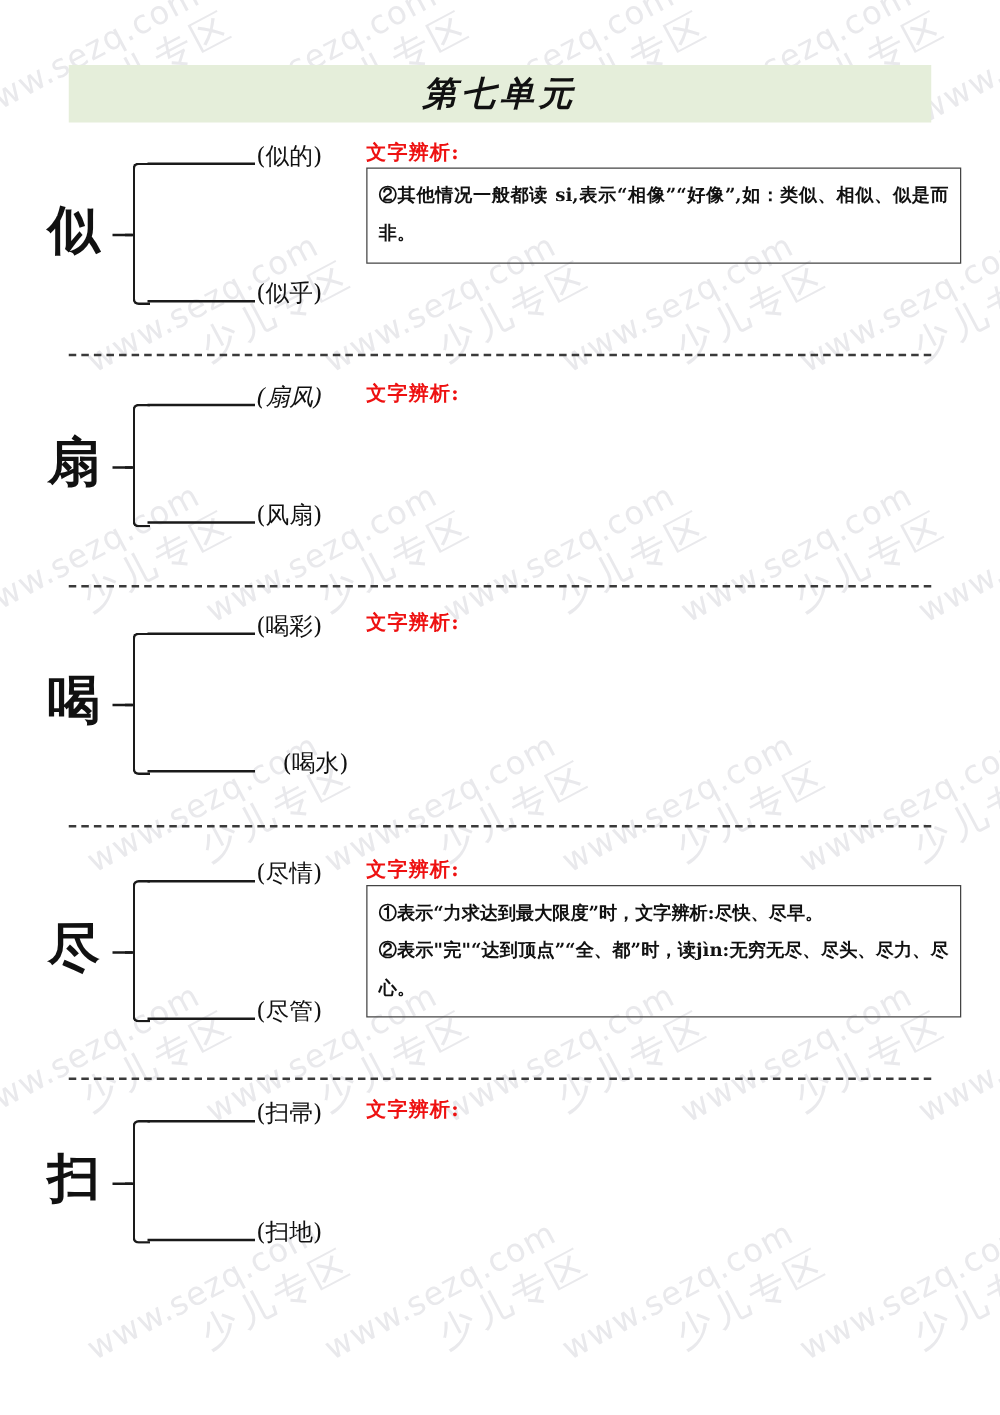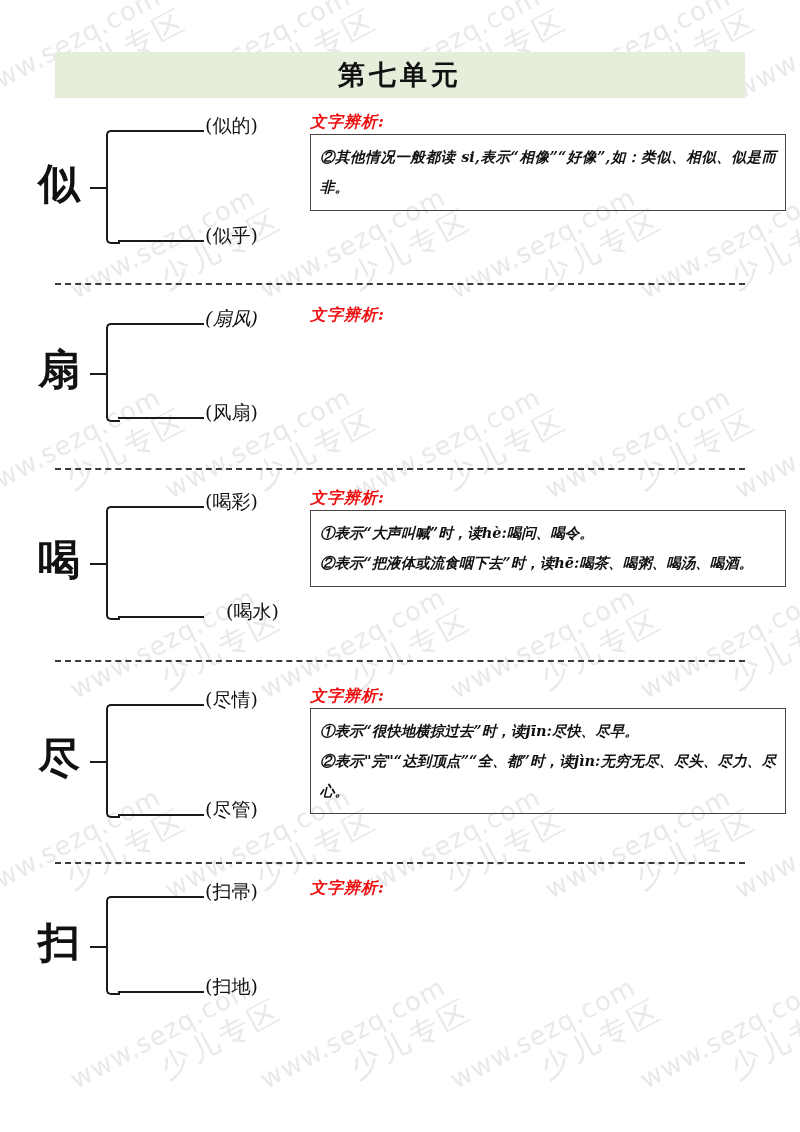--- a/index.html
+++ b/index.html
@@ -60,20 +60,21 @@
     display: flex;
     align-items: center;
     justify-content: center;
   }
   #page-title {
     font-family: "DejaVu Serif", "Liberation Serif", serif;
     font-size: 27px;
     font-weight: bold;
     letter-spacing: 4px;
     color: #111111;
+    font-style: italic;
   }
 
   
   .section {
     position: absolute;
     left: 0;
     width: 800px;
   }
 
   
@@ -134,24 +135,23 @@
     color: #111111;
     margin-left: 1px;
     line-height: 1;
     position: relative;
     top: 3px;
   }
 
   
   .explain {
     position: absolute;
-    left: 310px;
+    left: 293px;
     top: 0;
     width: 476px;
-    font-style: italic;
   }
   .explain-label {
     font-size: 16px;
     font-weight: bold;
     color: #ee1111;
     font-family: "DejaVu Serif", "Liberation Serif", serif;
     letter-spacing: 1px;
     margin-bottom: 3px;
     line-height: 1.2;
   }
@@ -297,24 +297,20 @@
             <span class="blank-line"></span>
             <span class="branch-label">(喝彩)</span>
           </div>
           <div class="branch" style="left: 90px; top: 111px; gap: 21px;">
             <span class="blank-line"></span>
             <span class="branch-label">(喝水)</span>
           </div>
         </div>
         <div class="explain">
           <div class="explain-label">文字辨析:</div>
-          <div class="explain-box loose">
-            <p>①表示“大声叫喊”时，读hè:喝问、喝令。</p>
-            <p>②表示“把液体或流食咽下去”时，读hē:喝茶、喝粥、喝汤、喝酒。</p>
-          </div>
         </div>
       </div>
       <div class="separator" style="top: 660px;"></div>
       <div class="section" style="top: 686px;">
         <div class="diagram" style="height: 150px;">
           <div class="head-char" style="top: 51px;">尽</div>
           <div class="stem" style="left: 62px; top: 75px;"></div>
           <div class="brace" style="left: 78px; top: 18px; height: 110px;"></div>
           <div class="brace-nub" style="left: 72px; top: 75px;"></div>
           <div class="branch" style="left: 90px; top: 1px;">
@@ -322,21 +318,21 @@
             <span class="branch-label">(尽情)</span>
           </div>
           <div class="branch" style="left: 90px; top: 111px;">
             <span class="blank-line"></span>
             <span class="branch-label">(尽管)</span>
           </div>
         </div>
         <div class="explain">
           <div class="explain-label">文字辨析:</div>
           <div class="explain-box loose">
-            <p>①表示“很快地横掠过去”时，读jīn:尽快、尽早。</p>
+            <p>①表示“力求达到最大限度”时，文字辨析:尽快、尽早。</p>
             <p>②表示"完"“达到顶点”“全、都”时，读jìn:无穷无尽、尽头、尽力、尽心。</p>
           </div>
         </div>
       </div>
       <div class="separator" style="top: 862px;"></div>
       <div class="section" style="top: 878px;">
         <div class="diagram" style="height: 135px;">
           <div class="head-char" style="top: 43.5px;">扫</div>
           <div class="stem" style="left: 62px; top: 67.5px;"></div>
           <div class="brace" style="left: 78px; top: 18px; height: 95px;"></div>

